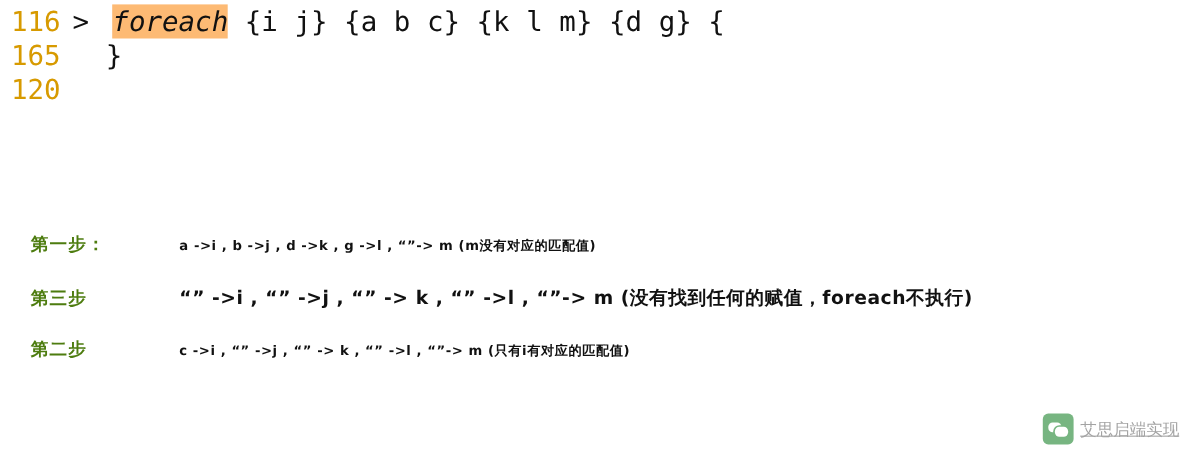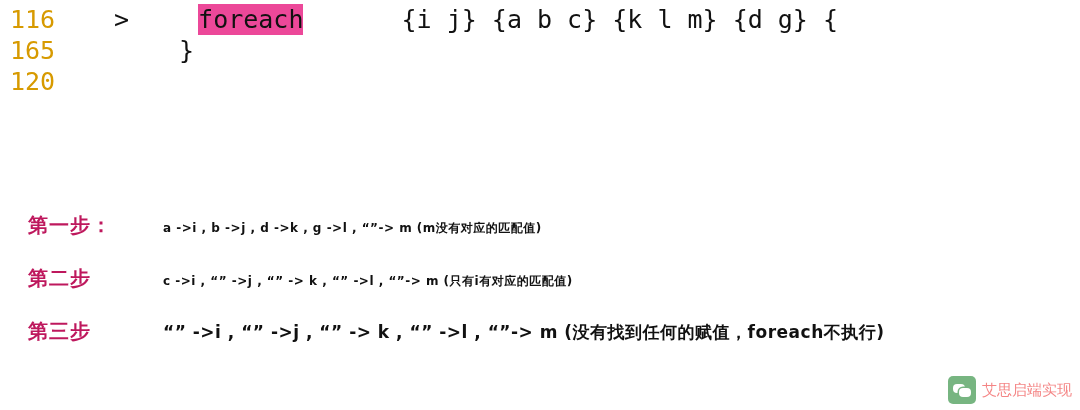--- a/index.html
+++ b/index.html
@@ -23,59 +23,58 @@
     top: 4px;
     width: 1060px;
   }
   .code-line {
     display: flex;
     align-items: flex-end;
     font-family: "DejaVu Sans Mono", monospace;
     font-size: 25px;
     line-height: 31px;
     white-space: pre;
-    gap: 48px;
   }
   .lineno {
     color: #d79a00;
     width: 56px;
     text-align: left;
     flex: 0 0 56px;
     font-family: "DejaVu Sans Mono", monospace;
   }
   .prompt {
     color: #111111;
     padding-right: 6px;
   }
   .code-text {
     color: #111111;
-    padding-left: 35px;
   }
   .hl {
-    background: #ec4899;
+    background: #fdba74;
     color: #111111;
+    font-style: italic;
   }
 
   
   .notes {
     position: absolute;
     left: 28px;
     top: 212px;
     width: 1040px;
   }
   .note-row {
     display: flex;
     align-items: baseline;
     margin-bottom: 26px;
   }
   .note-label {
     font-family: "DejaVu Sans", sans-serif;
     font-weight: bold;
-    font-size: 20px;
-    color: #be185d;
+    font-size: 16px;
+    color: #4d7c0f;
     flex: 0 0 135px;
     letter-spacing: 1px;
   }
   .note-body {
     font-family: "DejaVu Sans", sans-serif;
     font-weight: bold;
     font-size: 12px;
     color: #111111;
     letter-spacing: 0.5px;
     white-space: pre;
@@ -117,22 +116,23 @@
     top: 12px;
     width: 12px;
     height: 9px;
     border-radius: 4px;
     background: #ffffff;
     box-shadow: 0 0 0 1.5px #2f8f3e;
   }
   .wm-text {
     font-family: "DejaVu Sans", sans-serif;
     font-size: 15px;
-    color: #ef4444;
+    color: #737373;
     white-space: nowrap;
+    text-decoration: underline;
   }
 </style>
 </head>
 <body>
 
 <div id="page">
 
   <div class="code-block">
 
     <div class="code-line">
@@ -155,28 +155,28 @@
 
   </div>
 
   <div class="notes">
 
     <div class="note-row r1">
       <span class="note-label">第一步：</span>
       <span class="note-body">a -&gt;i , b -&gt;j , d -&gt;k , g -&gt;l , “”-&gt; m (m没有对应的匹配值)</span>
     </div>
 
+    <div class="note-row r3">
+      <span class="note-label">第三步</span>
+      <span class="note-body">“” -&gt;i , “” -&gt;j , “” -&gt; k , “” -&gt;l , “”-&gt; m (没有找到任何的赋值，foreach不执行)</span>
+    </div>
+
     <div class="note-row r2">
       <span class="note-label">第二步</span>
       <span class="note-body">c -&gt;i , “” -&gt;j , “” -&gt; k , “” -&gt;l , “”-&gt; m (只有i有对应的匹配值)</span>
-    </div>
-
-    <div class="note-row r3">
-      <span class="note-label">第三步</span>
-      <span class="note-body">“” -&gt;i , “” -&gt;j , “” -&gt; k , “” -&gt;l , “”-&gt; m (没有找到任何的赋值，foreach不执行)</span>
     </div>
 
   </div>
 
   <div class="watermark">
     <span class="wm-logo"></span>
     <span class="wm-text">艾思启端实现</span>
   </div>
 
 </div>

